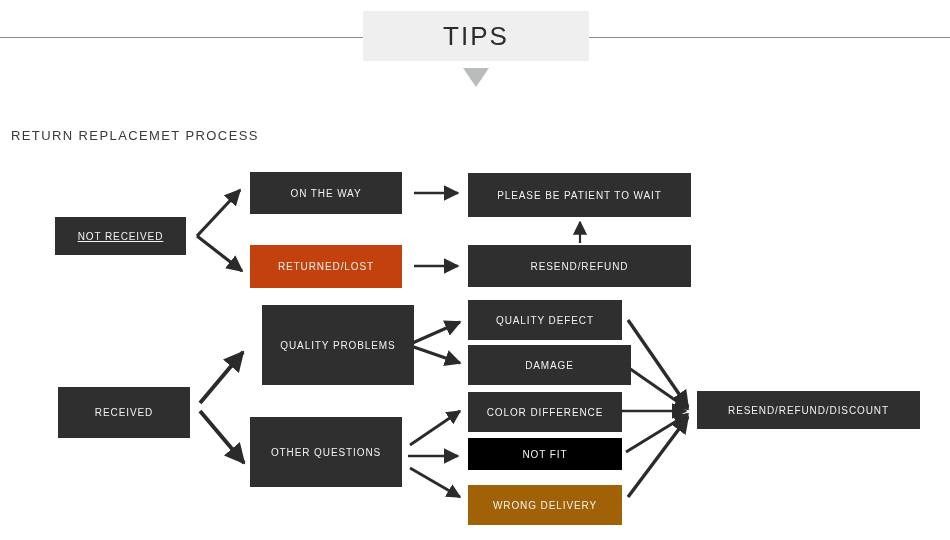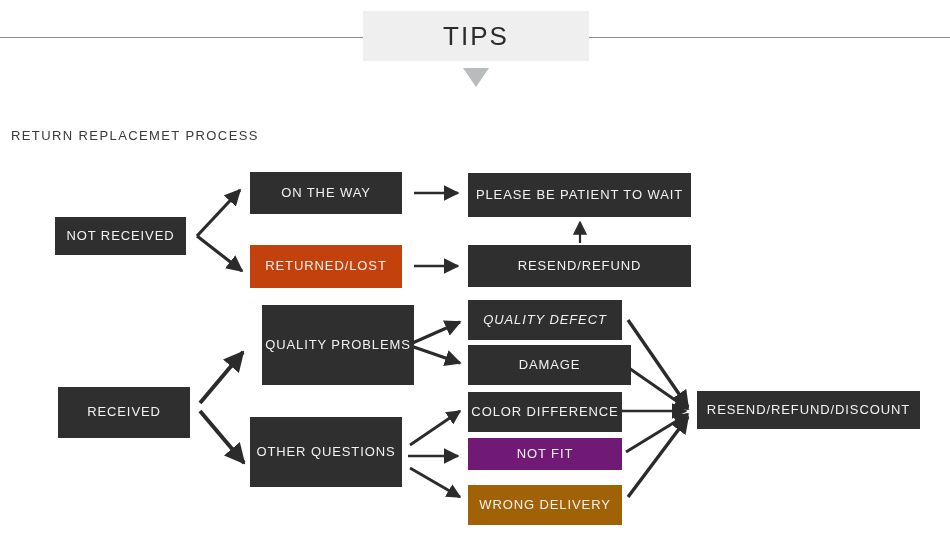--- a/index.html
+++ b/index.html
@@ -74,21 +74,21 @@
     pointer-events: none;
   }
 
   .node {
     position: absolute;
     background: #2f2f2f;
     color: #f2f2f2;
     display: flex;
     align-items: center;
     justify-content: center;
-    font-size: 13px;
+    font-size: 10px;
     letter-spacing: 0.9px;
     box-sizing: border-box;
     padding: 0 6px;
     text-align: center;
     line-height: 1.1;
     white-space: nowrap;
   }
 </style>
 </head>
 <body>
@@ -167,27 +167,27 @@
       <path d="M 622 411 L 686 411" stroke="#2b2b2b" stroke-width="2.4" fill="none" marker-end="url(#ah-thin)"></path>
     </g>
     <g>
       <path d="M 626 452 L 688 414" stroke="#2b2b2b" stroke-width="3" fill="none" marker-end="url(#ah)"></path>
     </g>
     <g>
       <path d="M 628 497 L 688 417" stroke="#2b2b2b" stroke-width="3.4" fill="none" marker-end="url(#ah)"></path>
     </g>
   </svg>
 
-  <div class="node" style="left: 55px; top: 217px; width: 131px; height: 38px; background: rgb(47, 47, 47); color: rgb(242, 242, 242);">NOT RECEIVED</div>
+  <div class="node" style="left: 55px; top: 217px; width: 131px; height: 38px; background: rgb(47, 47, 47); color: rgb(242, 242, 242); text-decoration: underline;">NOT RECEIVED</div>
   <div class="node" style="left: 250px; top: 172px; width: 152px; height: 42px; background: rgb(47, 47, 47); color: rgb(242, 242, 242);">ON THE WAY</div>
   <div class="node" style="left: 250px; top: 245px; width: 152px; height: 43px; background: #c2410c; color: rgb(242, 242, 242);">RETURNED/LOST</div>
   <div class="node" style="left: 468px; top: 173px; width: 223px; height: 44px; background: rgb(47, 47, 47); color: rgb(242, 242, 242);">PLEASE BE PATIENT TO WAIT</div>
   <div class="node" style="left: 468px; top: 245px; width: 223px; height: 42px; background: rgb(47, 47, 47); color: rgb(242, 242, 242);">RESEND/REFUND</div>
   <div class="node" style="left: 58px; top: 387px; width: 132px; height: 51px; background: rgb(47, 47, 47); color: rgb(242, 242, 242);">RECEIVED</div>
   <div class="node" style="left: 262px; top: 305px; width: 152px; height: 80px; background: rgb(47, 47, 47); color: rgb(242, 242, 242);">QUALITY PROBLEMS</div>
   <div class="node" style="left: 250px; top: 417px; width: 152px; height: 70px; background: rgb(47, 47, 47); color: rgb(242, 242, 242);">OTHER QUESTIONS</div>
-  <div class="node" style="left: 468px; top: 300px; width: 154px; height: 40px; background: rgb(47, 47, 47); color: rgb(242, 242, 242); font-style: italic;">QUALITY DEFECT</div>
+  <div class="node" style="left: 468px; top: 300px; width: 154px; height: 40px; background: rgb(47, 47, 47); color: rgb(242, 242, 242);">QUALITY DEFECT</div>
   <div class="node" style="left: 468px; top: 345px; width: 163px; height: 40px; background: rgb(47, 47, 47); color: rgb(242, 242, 242);">DAMAGE</div>
   <div class="node" style="left: 468px; top: 392px; width: 154px; height: 40px; background: rgb(47, 47, 47); color: rgb(242, 242, 242);">COLOR DIFFERENCE</div>
-  <div class="node" style="left: 468px; top: 438px; width: 154px; height: 32px; background: #701a75; color: rgb(242, 242, 242);">NOT FIT</div>
+  <div class="node" style="left: 468px; top: 438px; width: 154px; height: 32px; background: #000000; color: rgb(242, 242, 242);">NOT FIT</div>
   <div class="node" style="left: 468px; top: 485px; width: 154px; height: 40px; background: #a16207; color: rgb(242, 242, 242);">WRONG DELIVERY</div>
   <div class="node" style="left: 697px; top: 391px; width: 223px; height: 38px; background: rgb(47, 47, 47); color: rgb(242, 242, 242);">RESEND/REFUND/DISCOUNT</div>
 </div>
 
 </body></html>

